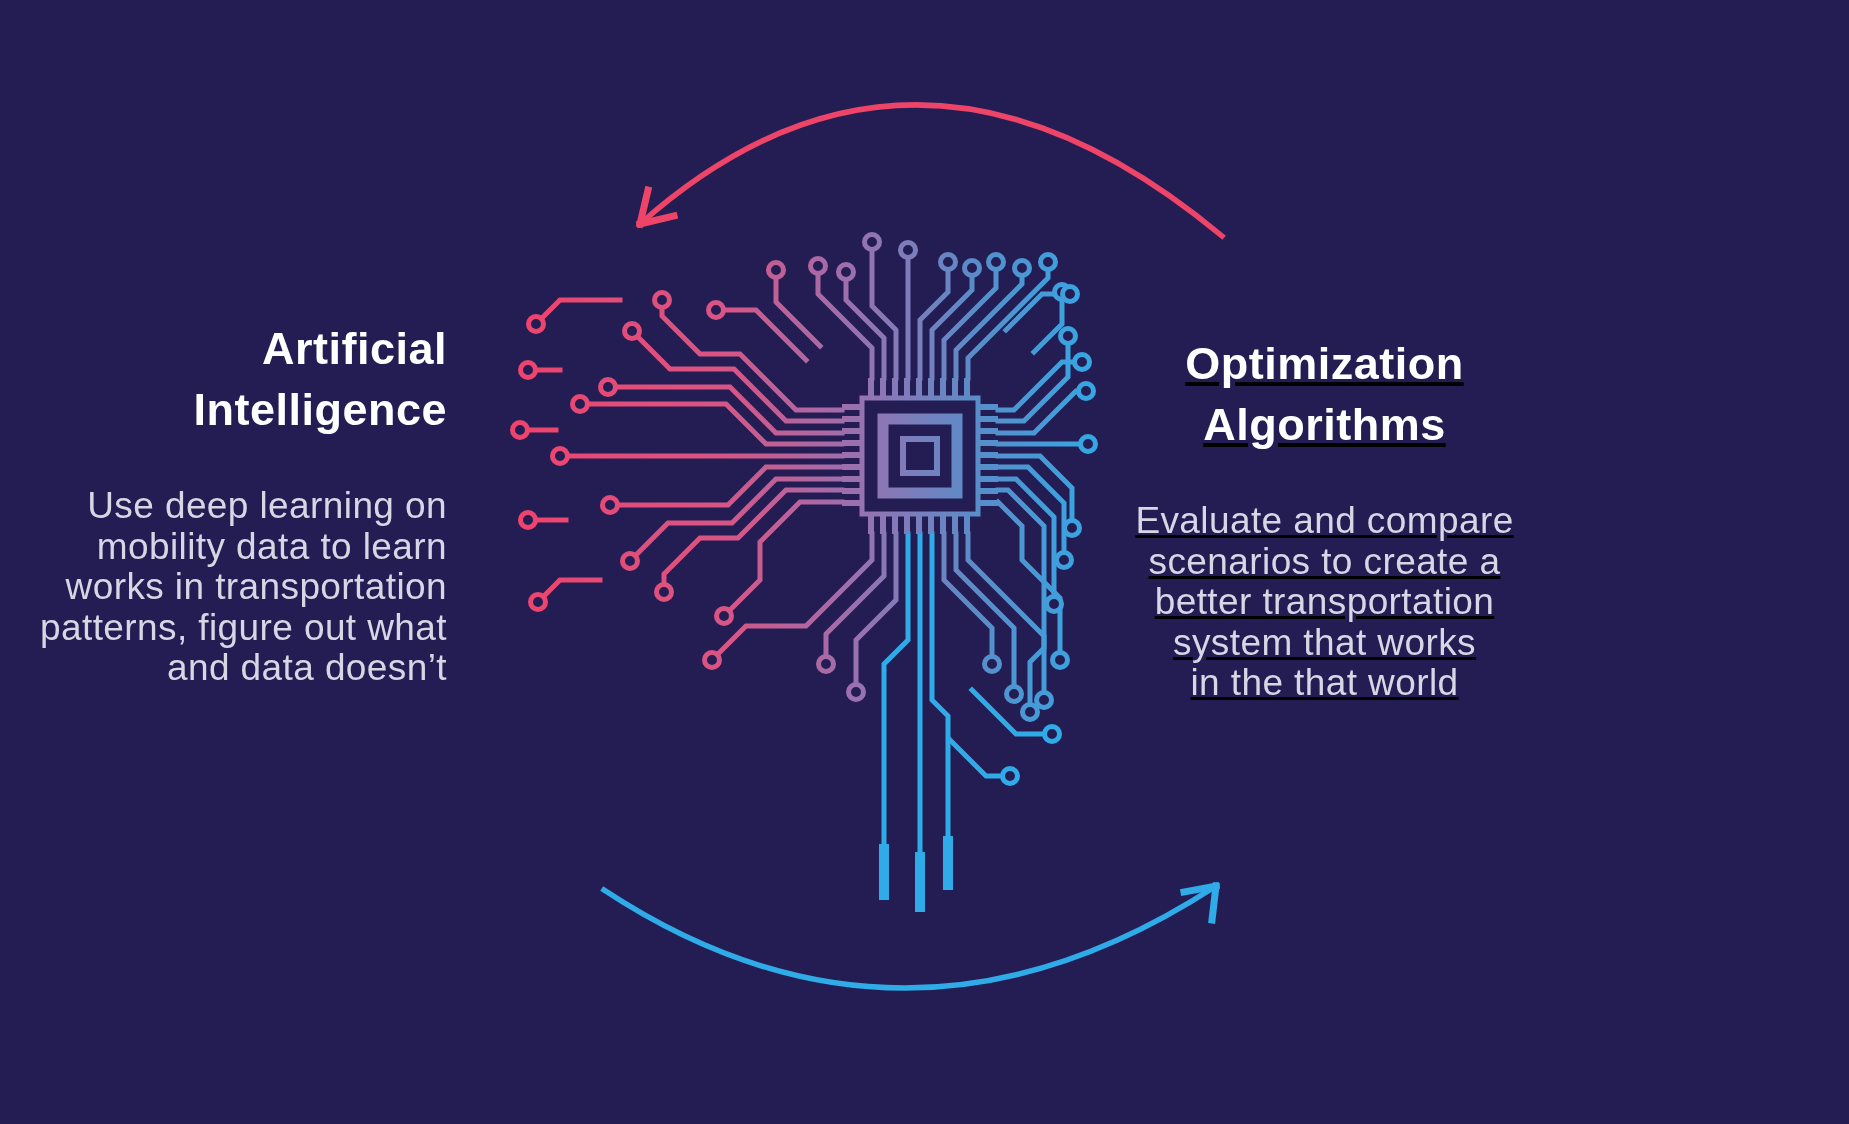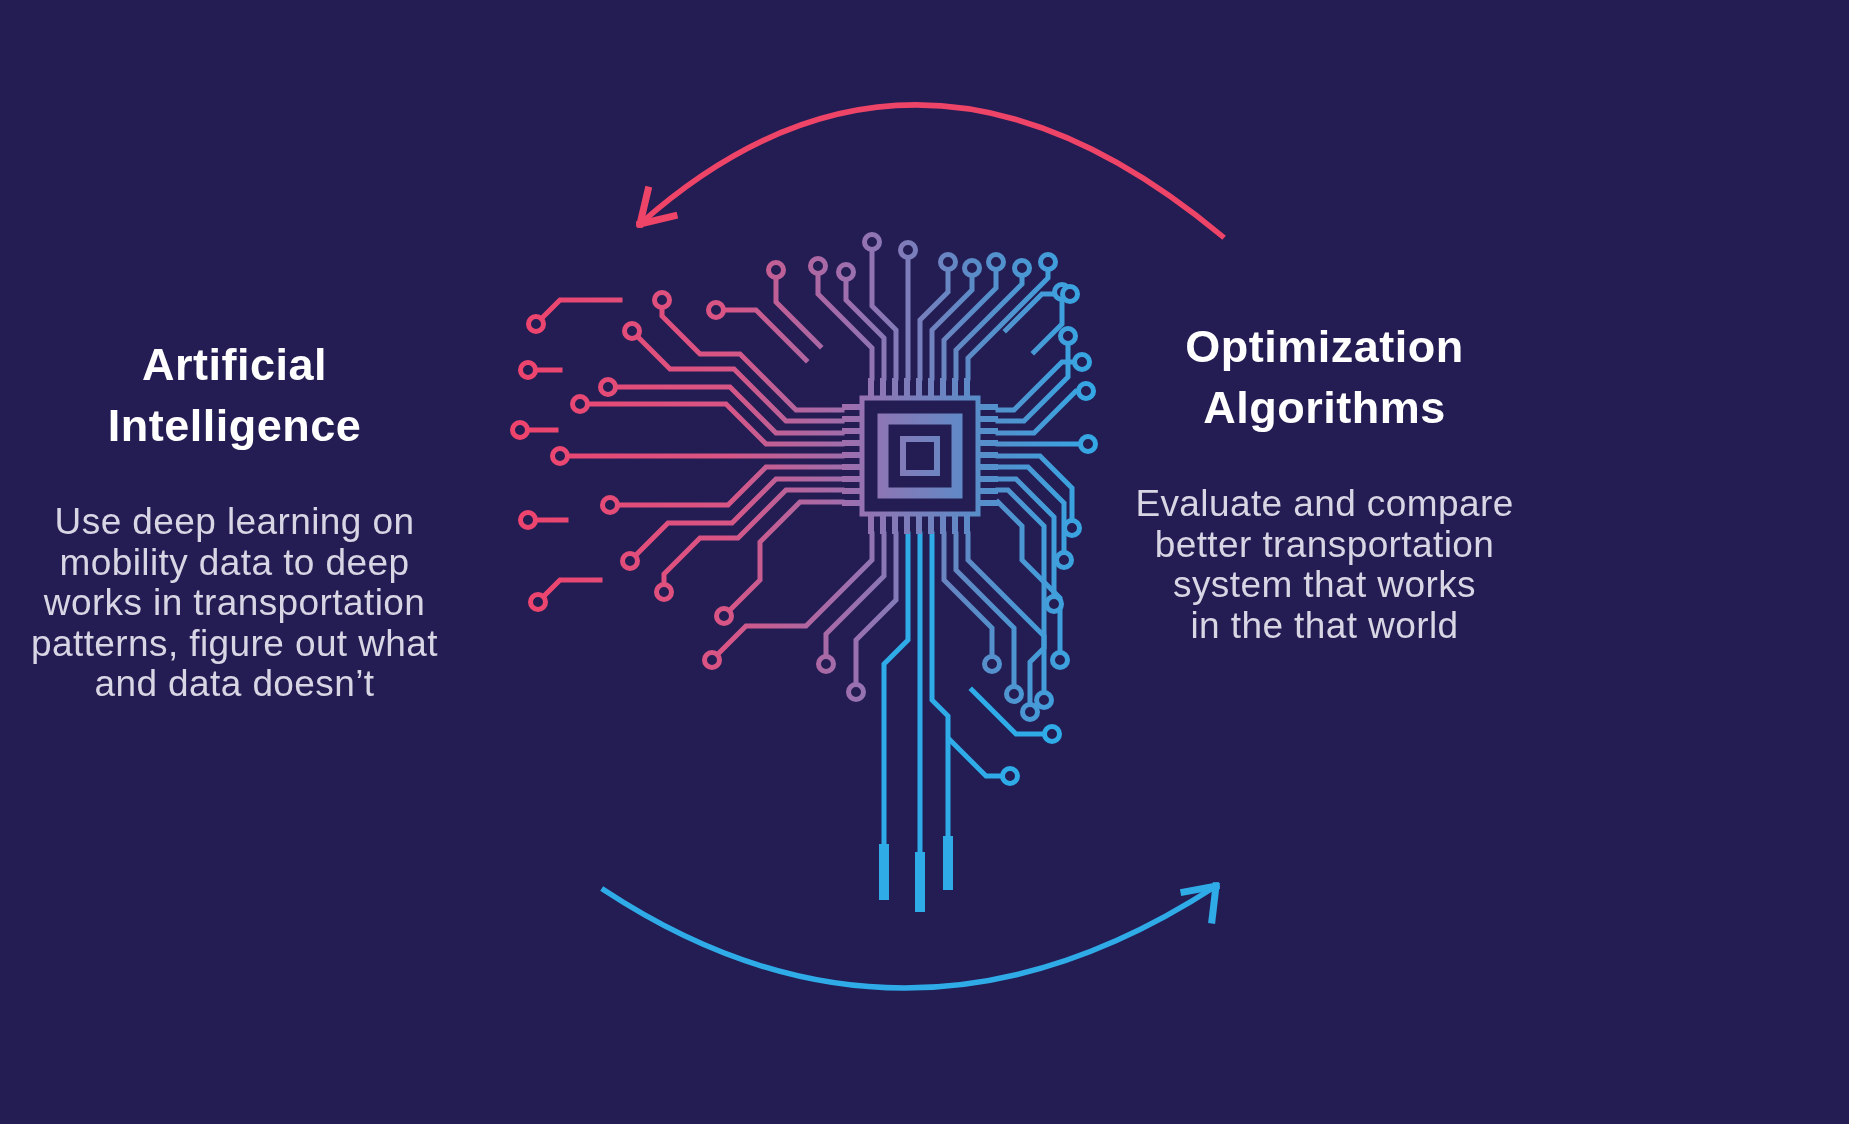--- a/index.html
+++ b/index.html
@@ -13,22 +13,22 @@
   .text-block{position:absolute;text-align:center;}
   .panel-title{
     color:#ffffff;font-weight:700;font-size:45px;line-height:61px;
     letter-spacing:0.5px;
   }
   .panel-desc{
     margin-top:46px;
     color:#d8d5e4;font-weight:400;font-size:37px;line-height:40.5px;
     letter-spacing:0.4px;
   }
-  .left-block{left:22px;top:334px;width:425px;}
-  .right-block{left:1112px;top:316px;width:425px;}
+  .left-block{left:22px;top:318px;width:425px;text-align:right;}
+  .right-block{left:1112px;top:333px;width:425px;text-decoration:underline;}
   svg{position:absolute;left:0;top:0;}
   .trace{fill:none;stroke:url(#gbrain);stroke-width:5;stroke-linecap:square;stroke-linejoin:miter;}
   .trace-blue{fill:none;stroke:#2fabe8;stroke-width:5;stroke-linecap:square;stroke-linejoin:miter;}
   .pad{fill:#231d53;stroke:url(#gbrain);stroke-width:5;}
   .pins{fill:none;stroke:url(#gbrain);stroke-width:18;}
   .chiprect{fill:none;stroke:url(#gbrain);}
   .arc-top{fill:none;stroke:#ee4468;stroke-width:5.5;stroke-linecap:square;}
   .arc-bot{fill:none;stroke:#2fabe8;stroke-width:5.5;stroke-linecap:square;}
   .arrowbar-top{stroke:#ee4468;stroke-width:7;stroke-linecap:square;}
   .arrowbar-bot{stroke:#2fabe8;stroke-width:7;stroke-linecap:square;}
@@ -39,34 +39,35 @@
 
 <div class="canvas">
 
   <div class="text-block left-block">
     <div class="panel-title">
       <div>Artificial</div>
       <div>Intelligence</div>
     </div>
     <div class="panel-desc">
       <div>Use deep learning on</div>
-      <div>mobility data to deep</div>
+      <div>mobility data to learn</div>
       <div>works in transportation</div>
       <div>patterns, figure out what</div>
       <div>and data doesn’t</div>
     </div>
   </div>
 
   <div class="text-block right-block">
     <div class="panel-title">
       <div>Optimization</div>
       <div>Algorithms</div>
     </div>
     <div class="panel-desc">
       <div>Evaluate and compare</div>
+      <div>scenarios to create a</div>
       <div>better transportation</div>
       <div>system that works</div>
       <div>in the that world</div>
     </div>
   </div>
 
   <svg width="1849" height="1124" viewBox="0 0 1849 1124">
     <defs>
       <linearGradient id="gbrain" gradientUnits="userSpaceOnUse" x1="490" y1="0" x2="1110" y2="0">
         <stop offset="0" stop-color="#f14169"></stop>

